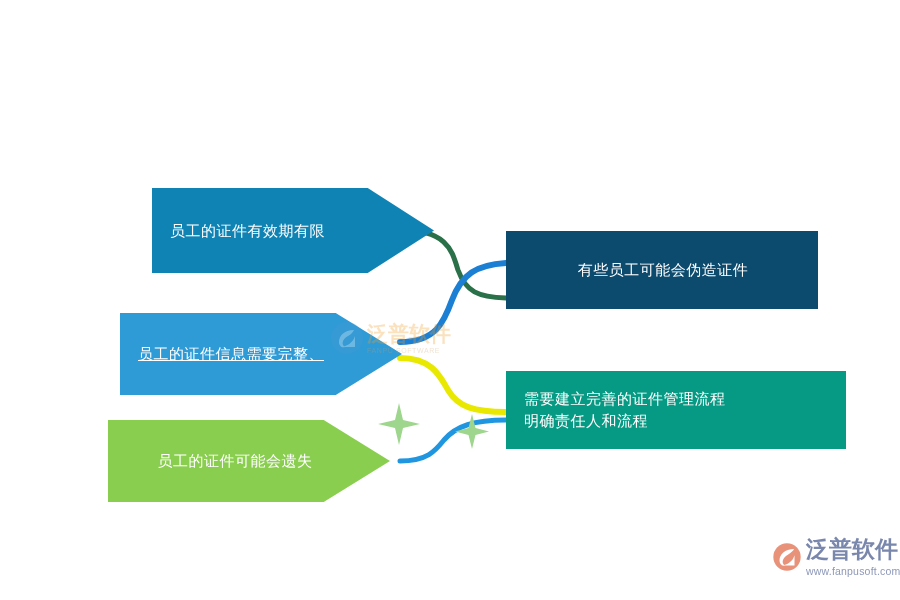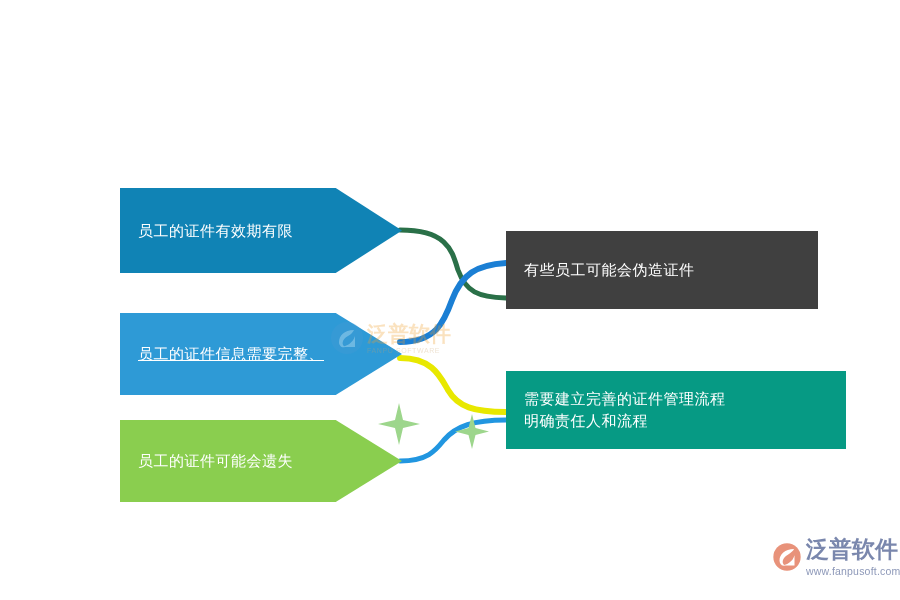--- a/index.html
+++ b/index.html
@@ -73,26 +73,27 @@
     left: 120px;
     top: 313px;
     width: 282px;
     height: 82px;
     background: #2e9ad6;
     clip-path: polygon(0 0, 76.5% 0, 100% 50%, 76.5% 100%, 0 100%);
   }
 
   
   #node-3 {
-    left: 120px;
+    left: 108px;
     top: 420px;
     width: 282px;
     height: 82px;
     background: #8ace4f;
     clip-path: polygon(0 0, 76.5% 0, 100% 50%, 76.5% 100%, 0 100%);
+    align-items: center;
   }
 
   
   #node-4 {
     left: 506px;
     top: 231px;
     width: 312px;
     height: 78px;
     background: #54953f;
   }
@@ -181,33 +182,33 @@
 
     <path id="connector-4" d="M 400 461 C 428 461, 436 450, 444 440 C 456 426, 474 420, 506 420" fill="none" stroke="#2196e0" stroke-width="5" stroke-linecap="round"></path>
 
     <g fill="#9dd68c">
       <path d="M 399 403 L 403 420 L 420 424 L 403 428 L 399 445 L 395 428 L 378 424 L 395 420 Z" fill="#9dd68c"></path>
       <path d="M 472 414 L 475.5 428 L 489 431.5 L 475.5 435 L 472 449 L 468.5 435 L 455 431.5 L 468.5 428 Z" fill="#9dd68c"></path>
       <path d="M 399 325 L 401.5 335 L 411 337.5 L 401.5 340 L 399 350 L 396.5 340 L 387 337.5 L 396.5 335 Z" opacity="0.0" fill="#9dd68c"></path>
     </g>
   </svg>
 
-  <div id="node-1" class="node arrow-node" style="background: rgb(16, 131, 181);">
+  <div id="node-1" class="node arrow-node" style="background: rgb(16, 131, 181); margin-left: 32px;">
     <div class="line">员工的证件有效期有限</div>
   </div>
 
   <div id="node-2" class="node arrow-node" style="background: rgb(46, 154, 214); text-decoration: underline;">
     <div class="line">员工的证件信息需要完整、</div>
   </div>
 
   <div id="node-3" class="node arrow-node" style="background: rgb(138, 206, 79);">
     <div class="line">员工的证件可能会遗失</div>
   </div>
 
-  <div id="node-4" class="node rect-node" style="background: #404040;">
+  <div id="node-4" class="node rect-node" style="background: #0c4a6e; align-items: center;">
     <div class="line">有些员工可能会伪造证件</div>
   </div>
 
   <div id="node-5" class="node rect-node" style="background: rgb(6, 154, 132);">
     <div class="line">需要建立完善的证件管理流程</div>
     <div class="line">明确责任人和流程</div>
   </div>
 
   <div id="watermark">
     <svg width="34" height="34" viewBox="0 0 34 34">

